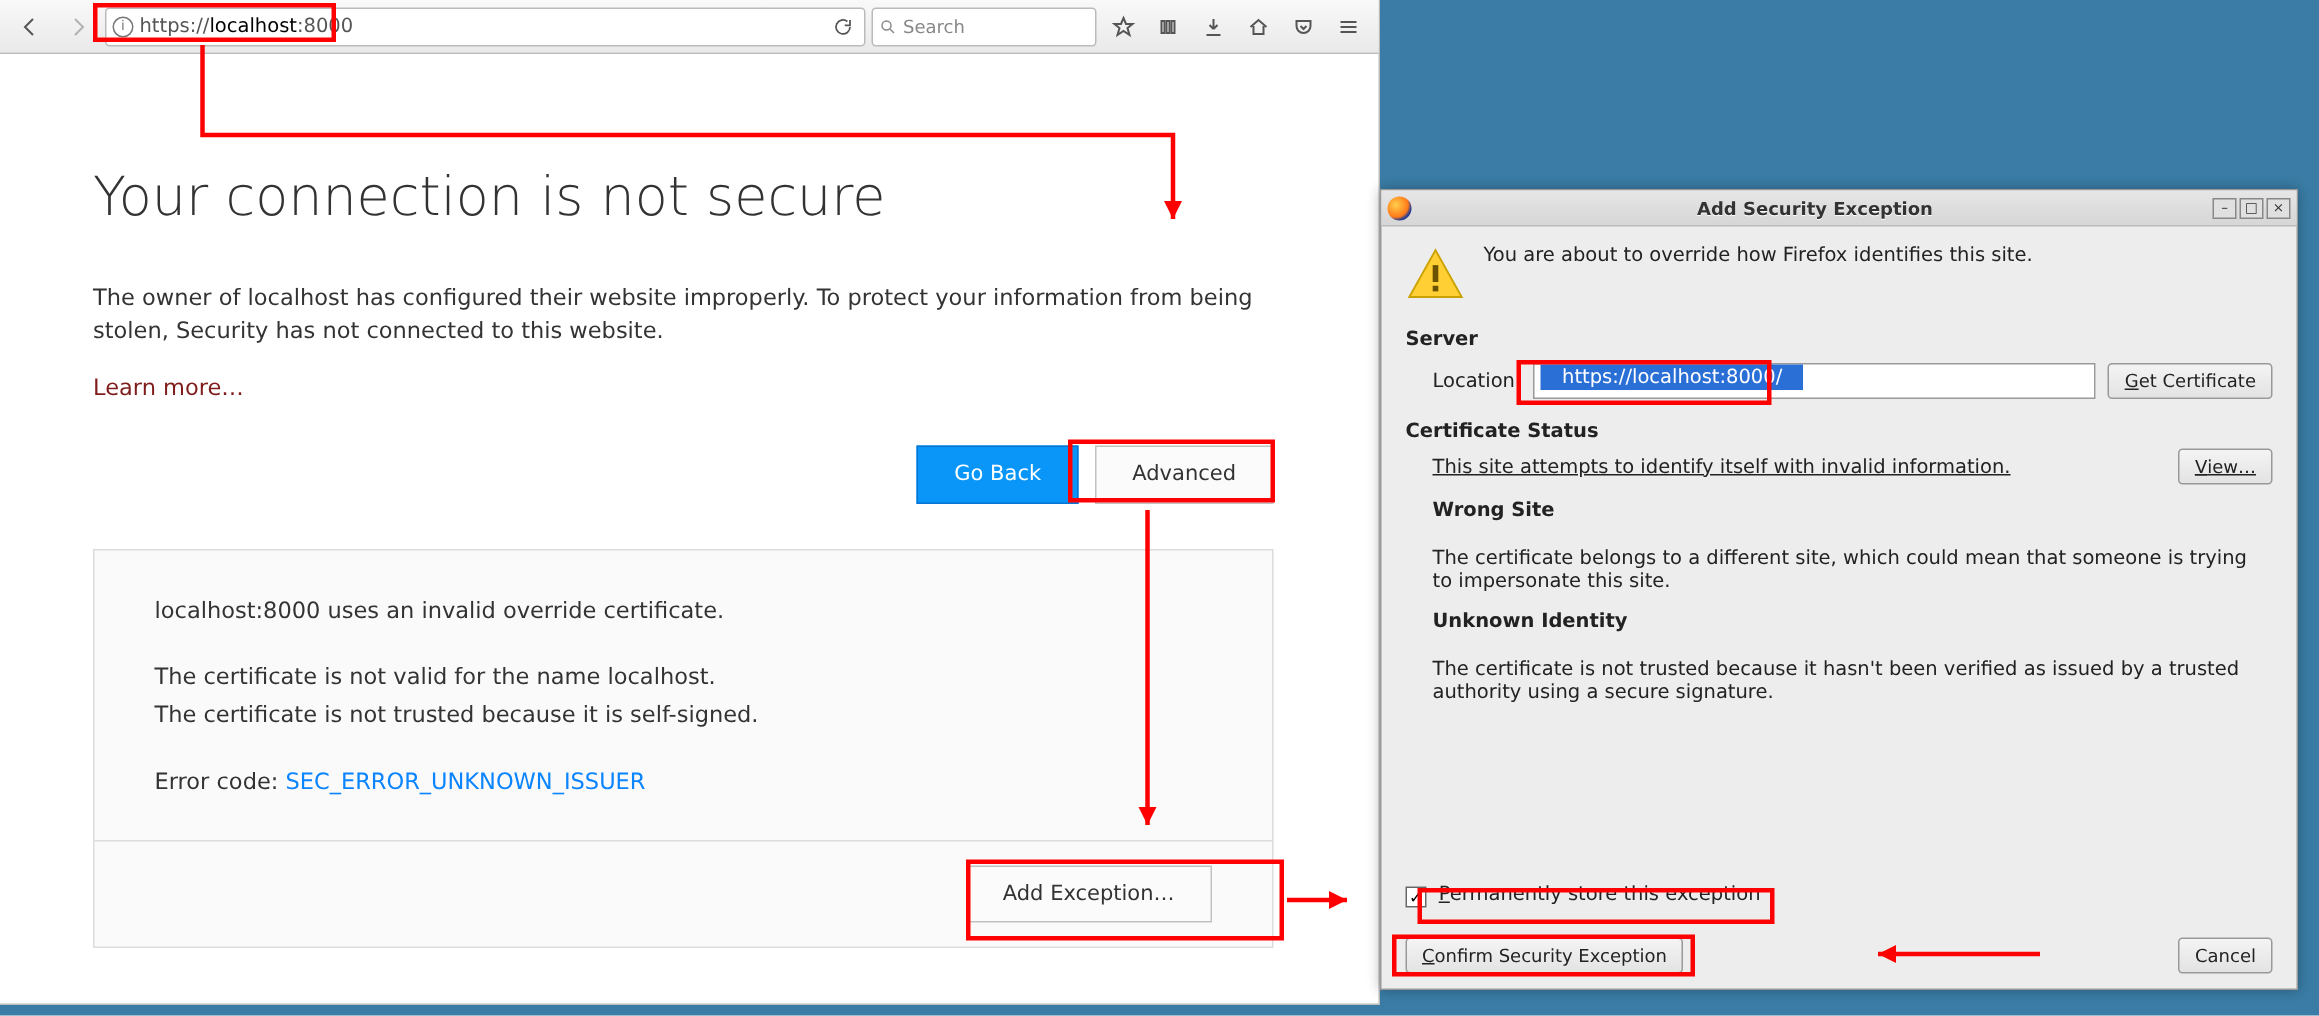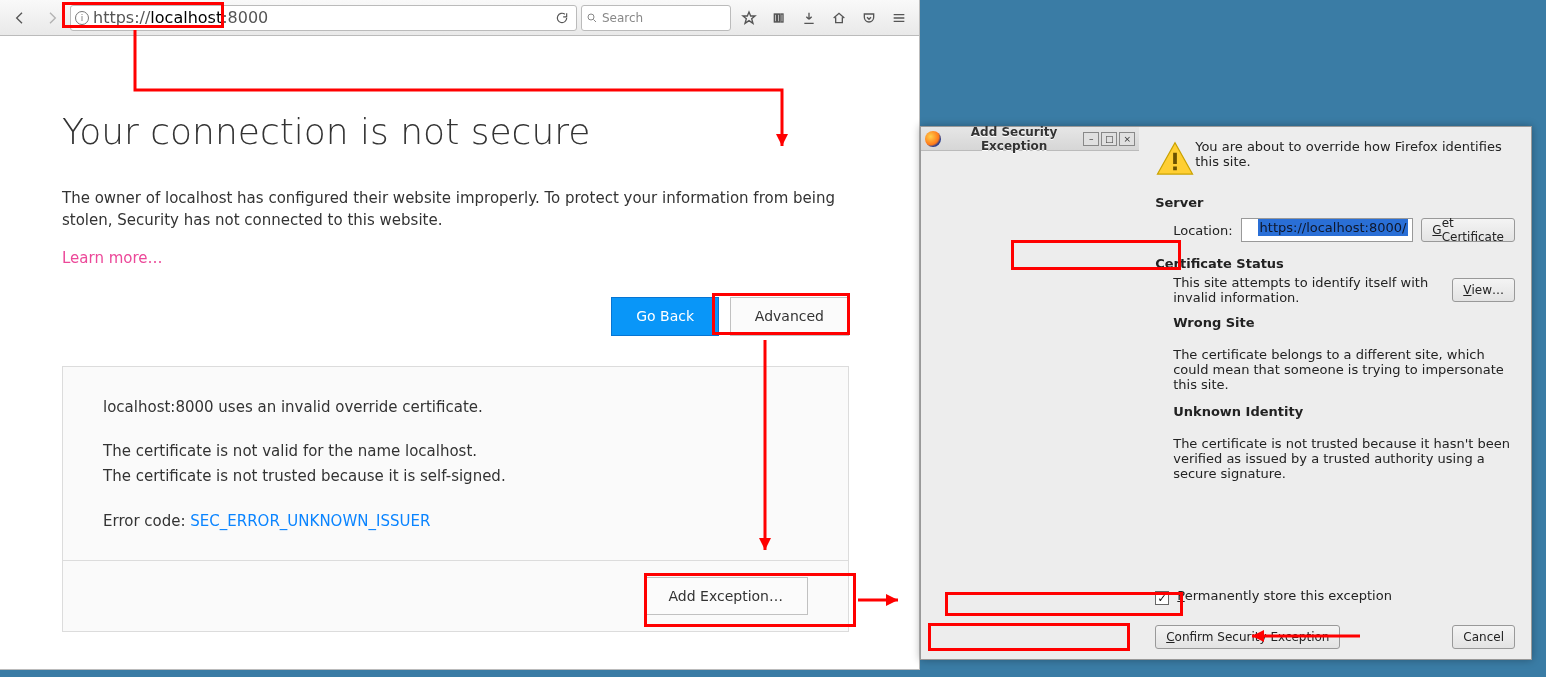--- a/index.html
+++ b/index.html
@@ -51,41 +51,41 @@
     border-radius:3px;
     background:#fff;
     padding:0 4px;
     gap:4px;
     position: relative;
   }
   .info-icon {
     width:14px;height:14px;border:1.4px solid #777;border-radius:50%;
     font-size:9px;line-height:12px;text-align:center;color:#777;
   }
-  .url-text { font-size:16px; color:#555; flex:1; }
+  .url-text { font-size:13px; color:#555; flex:1; }
   .url-text .host { color:#000; }
   .reload-btn { width:20px;display:flex;align-items:center;justify-content:center;color:#555;cursor:pointer;}
   .search-wrap{
     width:150px;height:26px;border:1px solid #bbb;border-radius:3px;background:#fff;
     display:flex;align-items:center;padding:0 4px;gap:4px;color:#888;font-size:12px;
   }
   .spacer-icons{display:flex;gap:2px;}
   .error-page {
     padding: 70px 60px 0 62px;
     color:#333;
     font-size:15px;
     line-height:1.45;
   }
   .error-page h1{
     font-weight:300;
     font-size:36px;
     margin:0 0 30px 0;
     color:#333;
   }
-  .learn-more{color:#ec4899;margin:16px 0 28px;display:inline-block;}
+  .learn-more{color:#7f1d1d;margin:16px 0 28px;display:inline-block;}
   .cb-row{display:flex;align-items:center;gap:10px;margin-bottom:30px;}
   .cb{width:18px;height:18px;border:1px solid #aaa;background:#fff;}
   .btn-row{text-align:right;margin-bottom:30px;padding-right:10px;}
   .btn-primary{
     display:inline-block;padding:8px 24px;background:#0996f8;color:#fff;border:1px solid #0675d3;
     font-size:14px;margin-right:6px;
   }
   .btn-default{
     display:inline-block;padding:8px 24px;background:#fbfbfb;border:1px solid #c1c1c1;font-size:14px;cursor:pointer;
   }
@@ -106,48 +106,48 @@
     left:920px;
     top:126px;
     width:612px;
     height:534px;
     background:#ededed;
     border:1px solid #999;
     box-shadow:0 0 8px rgba(0,0,0,.3);
     font-size:13px;
     color:#222;
     display:flex;
-    flex-direction:row;
+    flex-direction:column;
   }
   .dlg-title{
     height:24px;background:linear-gradient(#e6e6e6,#d6d6d6);
     border-bottom:1px solid #bbb;
     display:flex;align-items:center;padding:0 4px;font-size:12px;color:#333;
   }
   .dlg-title .ff-ico{width:16px;height:16px;border-radius:50%;background:radial-gradient(circle at 35% 35%,#ffcf4a,#ff7a1a 55%,#2a3e8e 70%);margin-right:6px;}
   .dlg-title .title-text{flex:1;text-align:center;font-weight:bold;text-shadow:0 1px 0 #fff;}
   .winbtn{width:16px;height:14px;border:1px solid #888;background:#e0e0e0;margin-left:2px;font-size:9px;line-height:12px;text-align:center;cursor:pointer;}
   .dlg-body{padding:12px 16px 10px 16px;flex:1;display:flex;flex-direction:column;}
-  .warn-row{display:flex;align-items:flex-start;margin-bottom:12px;}
+  .warn-row{display:flex;gap:12px;align-items:flex-start;margin-bottom:12px;}
   .warn-ico{width:40px;height:40px;flex:0 0 40px;}
   .warn-ico svg{width:40px;height:40px;}
   .warn-txt p{margin:0 0 2px 0;}
   .warn-txt .bold{font-weight:bold;}
   .section-head{font-weight:bold;margin:4px 0 4px 0;}
   .loc-row{display:flex;align-items:center;gap:8px;margin:4px 0 10px 0;}
   .loc-input{
     flex:1;height:24px;border:1px solid #999;background:#fff;padding:0 4px;font-size:13px;
     position:relative;
   }
-  .loc-val{display:inline-block;background:#2a6fd6;color:#0f172a;padding:1px 2px;margin-left:12px;}
+  .loc-val{display:inline-block;background:#2a6fd6;color:#ffffff;padding:1px 14px;}
   .dlg-btn{
     height:24px;padding:0 10px;background:linear-gradient(#f4f4f4,#e3e3e3);border:1px solid #999;border-radius:3px;
     font-size:12px;cursor:pointer;display:inline-flex;align-items:center;
   }
-  .cert-row{display:flex;align-items:center;gap:10px;margin-bottom:6px;}
+  .cert-row{display:flex;align-items:center;gap:10px;margin-bottom:6px;text-decoration:underline;}
   .cert-row .stretch{flex:1;}
   .sub-ind{margin-left:18px;margin-top:13px;margin-bottom:8px;}
   .chk{width:14px;height:14px;border:1px solid #666;background:#fff;display:inline-flex;align-items:center;justify-content:center;margin-right:4px;vertical-align:-2px;}
   .chk.checked::after{content:"✓";font-size:11px;color:#000;line-height:1;}
   .confirm-row{display:flex;align-items:center;margin-top:4px;}
   .confirm-row .spacer{flex:1;}
   .u{text-decoration:underline;}
   .ml18{margin-left:18px;}
 </style>
 </head>

